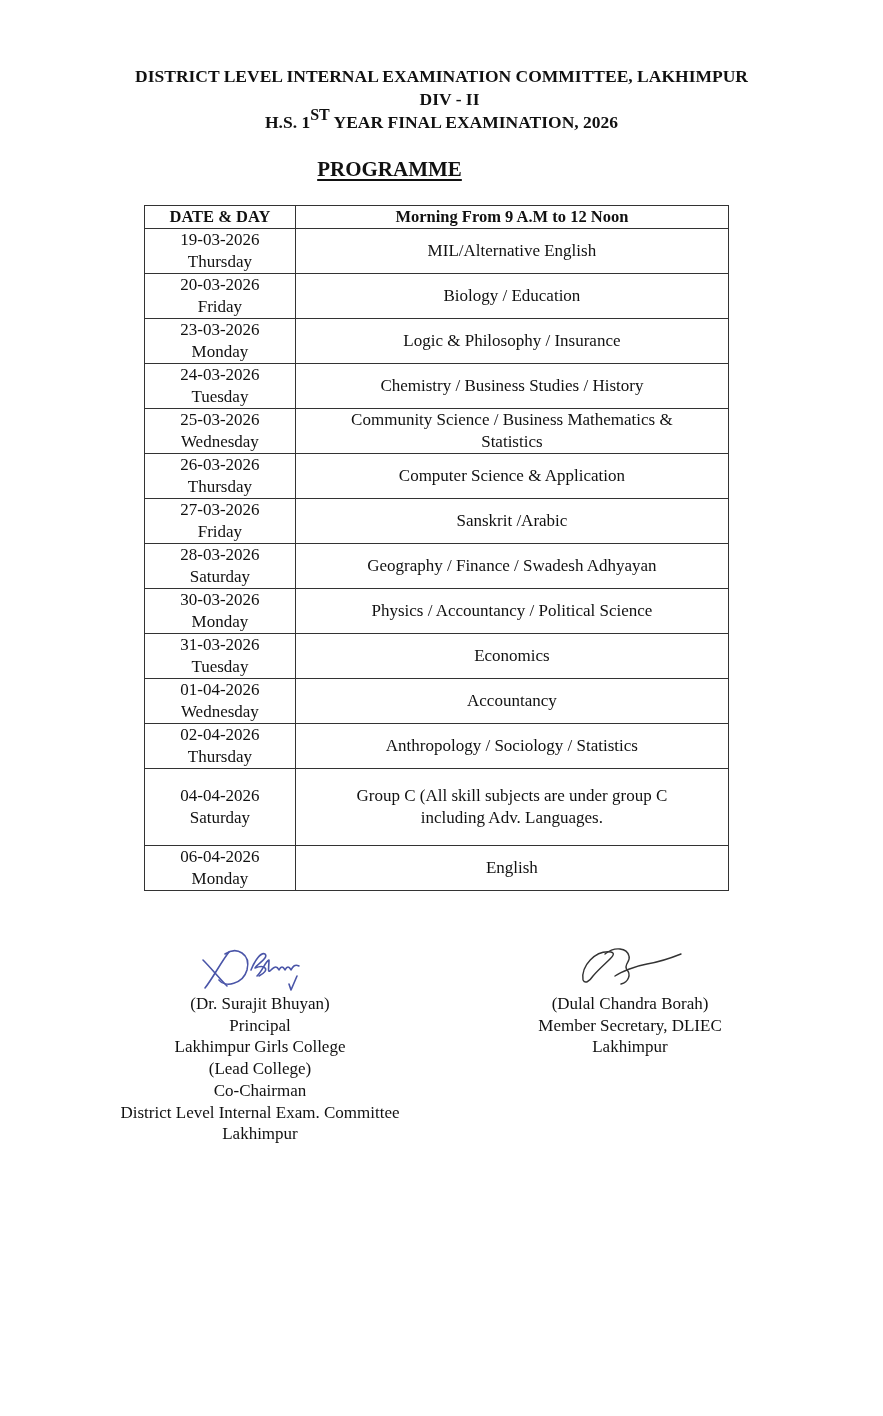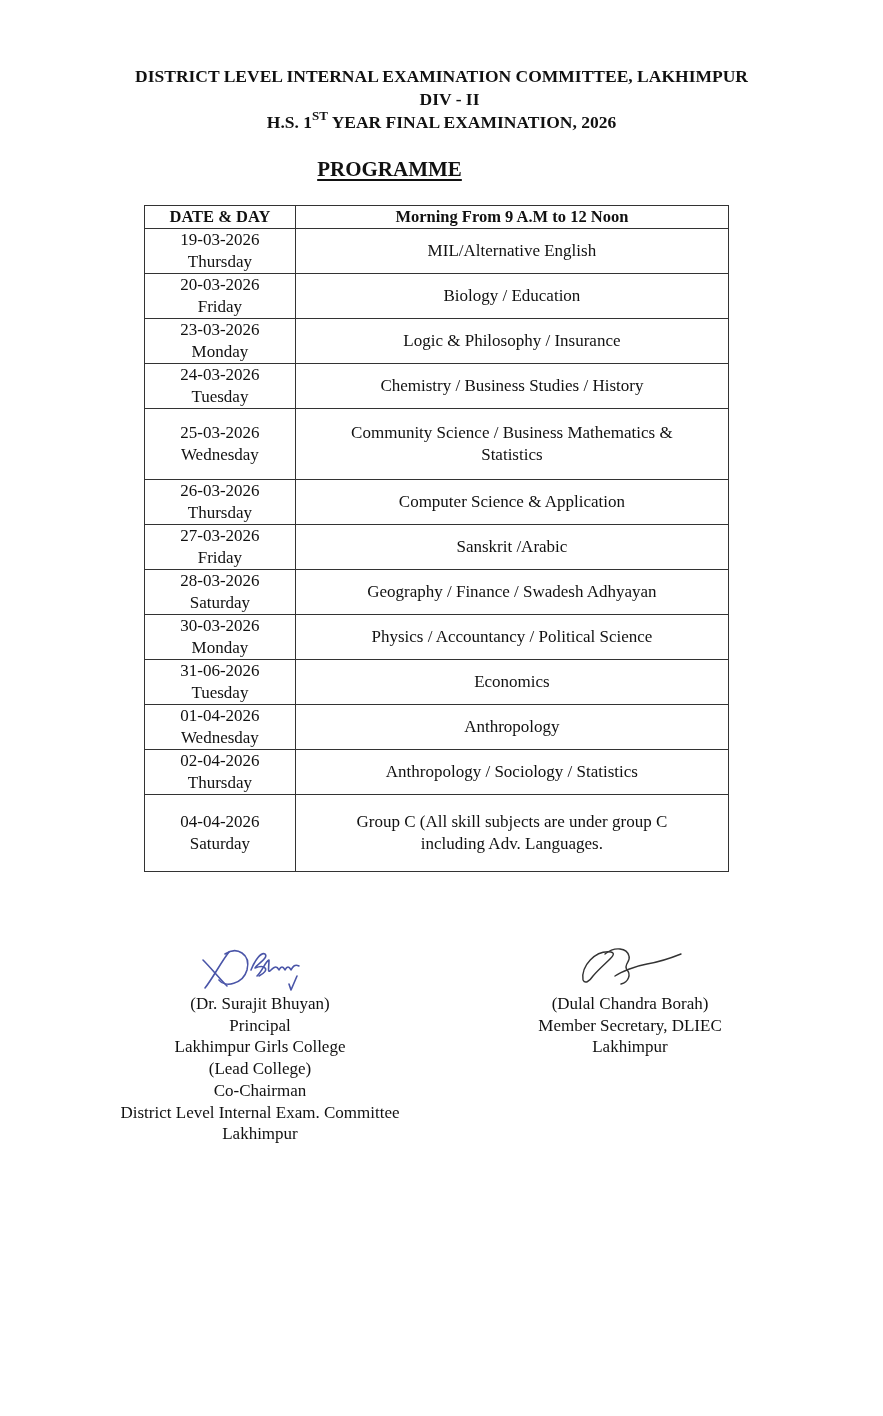--- a/index.html
+++ b/index.html
@@ -4,21 +4,21 @@
 <style>
   html, body { margin: 0; padding: 0; background: #ffffff; }
   body {
     width: 883px; height: 1416px; position: relative; overflow: hidden;
     font-family: "Liberation Serif", "DejaVu Serif", serif; color: #111;
   }
   .hdr { position: absolute; left: 0; width: 883px; text-align: center; font-weight: bold; font-size: 17.5px; letter-spacing: 0; }
   .h1 { top: 66px; }
   .h2 { top: 89px; margin-left: 8px; }
   .h3 { top: 112px; }
-  .h3 sup { font-size: 13px; vertical-align: 0; position: relative; top: -8px; }
+  .h3 sup { font-size: 16px; vertical-align: 0; position: relative; top: -8px; }
   .prog { position: absolute; top: 157px; left: 0; width: 779px; text-align: center; font-weight: bold; font-size: 21px; }
   .prog span { text-decoration: underline; text-underline-offset: 3px; }
 
   table.sched {
     position: absolute; left: 144px; top: 205px; width: 585px;
     border-collapse: collapse; font-size: 17px;
   }
   table.sched th, table.sched td {
     border: 1px solid #333; padding: 0; text-align: center; line-height: 22px;
   }
@@ -83,21 +83,21 @@
           <div>24-03-2026</div>
           <div>Tuesday</div>
         </td>
         <td>Chemistry / Business Studies /  History</td>
       </tr>
       <tr>
         <td class="datecell">
           <div>25-03-2026</div>
           <div>Wednesday</div>
         </td>
-        <td style="padding: 13px 30px;">Community Science / Business Mathematics &amp; Statistics</td>
+        <td style="padding: 0px 30px;">Community Science / Business Mathematics &amp; Statistics</td>
       </tr>
       <tr>
         <td class="datecell">
           <div>26-03-2026</div>
           <div>Thursday</div>
         </td>
         <td>Computer Science &amp; Application</td>
       </tr>
       <tr>
         <td class="datecell">
@@ -115,45 +115,52 @@
       </tr>
       <tr>
         <td class="datecell">
           <div>30-03-2026</div>
           <div>Monday</div>
         </td>
         <td>Physics / Accountancy / Political Science</td>
       </tr>
       <tr>
         <td class="datecell">
-          <div>31-06-2026</div>
+          <div>31-03-2026</div>
           <div>Tuesday</div>
         </td>
         <td>Economics</td>
       </tr>
       <tr>
         <td class="datecell">
           <div>01-04-2026</div>
           <div>Wednesday</div>
         </td>
-        <td>Anthropology</td>
+        <td>Accountancy</td>
       </tr>
       <tr>
         <td class="datecell">
           <div>02-04-2026</div>
           <div>Thursday</div>
         </td>
         <td>Anthropology / Sociology / Statistics</td>
       </tr>
       <tr>
         <td class="datecell">
           <div>04-04-2026</div>
           <div>Saturday</div>
         </td>
         <td style="padding: 16px 36px;">Group C (All skill subjects are under group C including Adv. Languages.</td>
+      </tr>
+      <tr>
+        <td class="datecell">
+          <div>06-04-2026</div>
+          <div>Monday</div>
+        </td>
+        <td>English</td>
       </tr>
     </tbody>
 </table>
 
 <svg class="sig-img sig-left-img" viewBox="0 0 120 62">
   <g fill="none" stroke="#4a55a8" stroke-width="1.6" stroke-linecap="round" stroke-linejoin="round">
     <path d="M10 48 C 18 38, 26 22, 34 12"></path>
     <path d="M8 20 C 16 28, 24 38, 32 46"></path>
     <path d="M30 14 C 42 6, 56 14, 52 30 C 48 44, 30 48, 24 40"></path>
     <path d="M56 30 C 60 20, 66 12, 70 14 C 74 18, 62 24, 60 28 C 70 24, 76 30, 64 36"></path>

